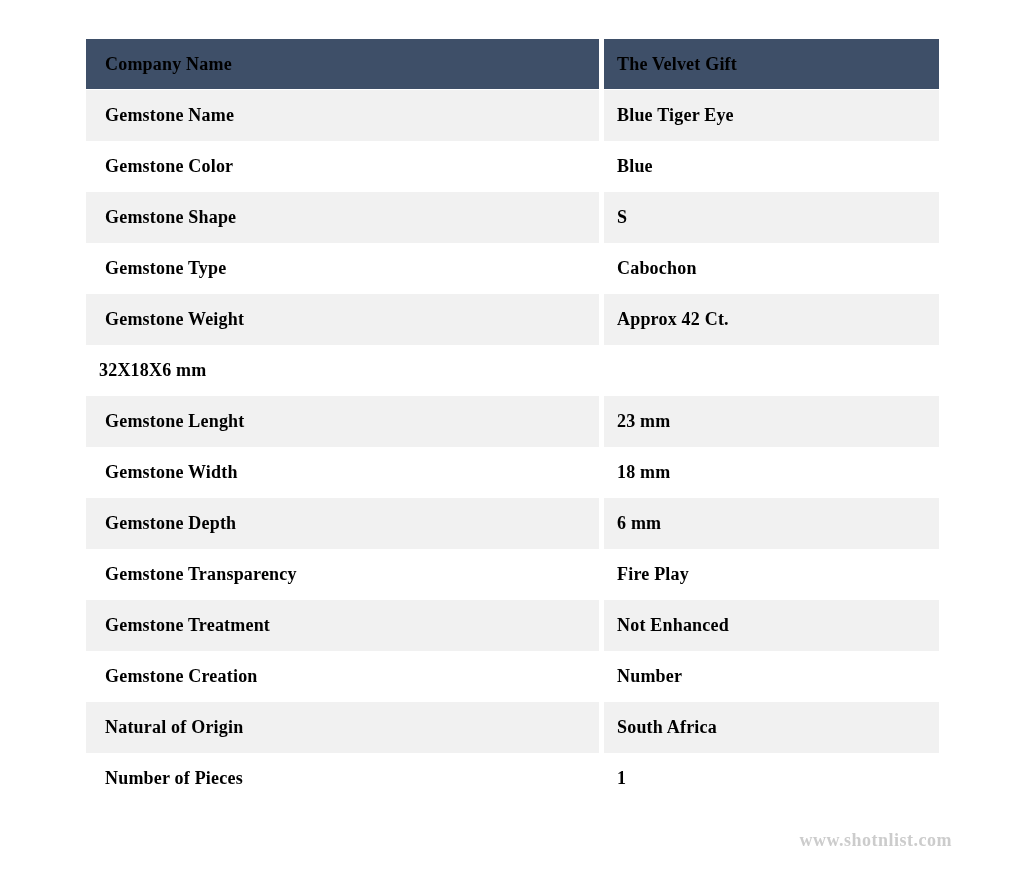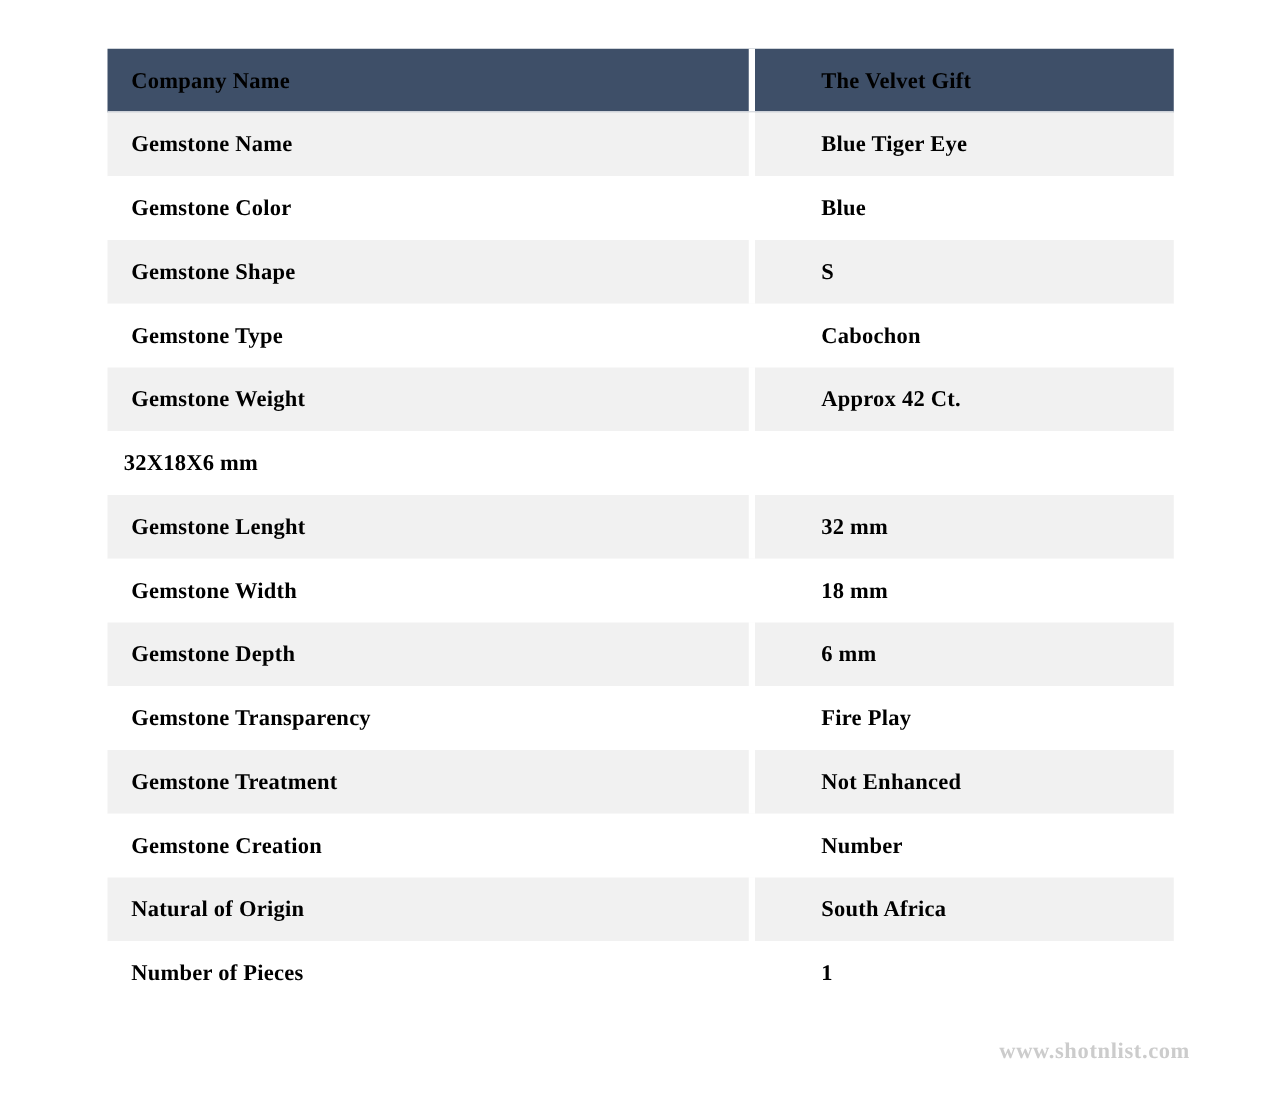--- a/index.html
+++ b/index.html
@@ -21,21 +21,20 @@
   .spec-table {
     position: absolute;
     left: 86px;
     top: 39px;
     width: 853px;
   }
   .row {
     display: flex;
     height: 51px;
     background: var(--row-bg);
-    gap: 40px;
   }
   .row.header { background: var(--header-bg); border-bottom: 1px solid #ffffff; }
   .row.alt { background: var(--row-alt-bg); }
   .cell {
     display: flex;
     align-items: center;
     font-weight: bold;
     font-size: 18px;
     color: var(--text-color);
     letter-spacing: 0.2px;
@@ -86,21 +85,21 @@
   </div>
   <div class="row alt">
     <div class="cell label">Gemstone Weight</div>
     <div class="cell value">Approx 42 Ct.</div>
   </div>
   <div class="row">
     <div class="cell value">32X18X6 mm</div>
   </div>
   <div class="row alt">
     <div class="cell label">Gemstone Lenght</div>
-    <div class="cell value">32 mm</div>
+    <div class="cell value">23 mm</div>
   </div>
   <div class="row">
     <div class="cell label">Gemstone Width</div>
     <div class="cell value">18 mm</div>
   </div>
   <div class="row alt">
     <div class="cell label">Gemstone Depth</div>
     <div class="cell value">6 mm</div>
   </div>
   <div class="row">

